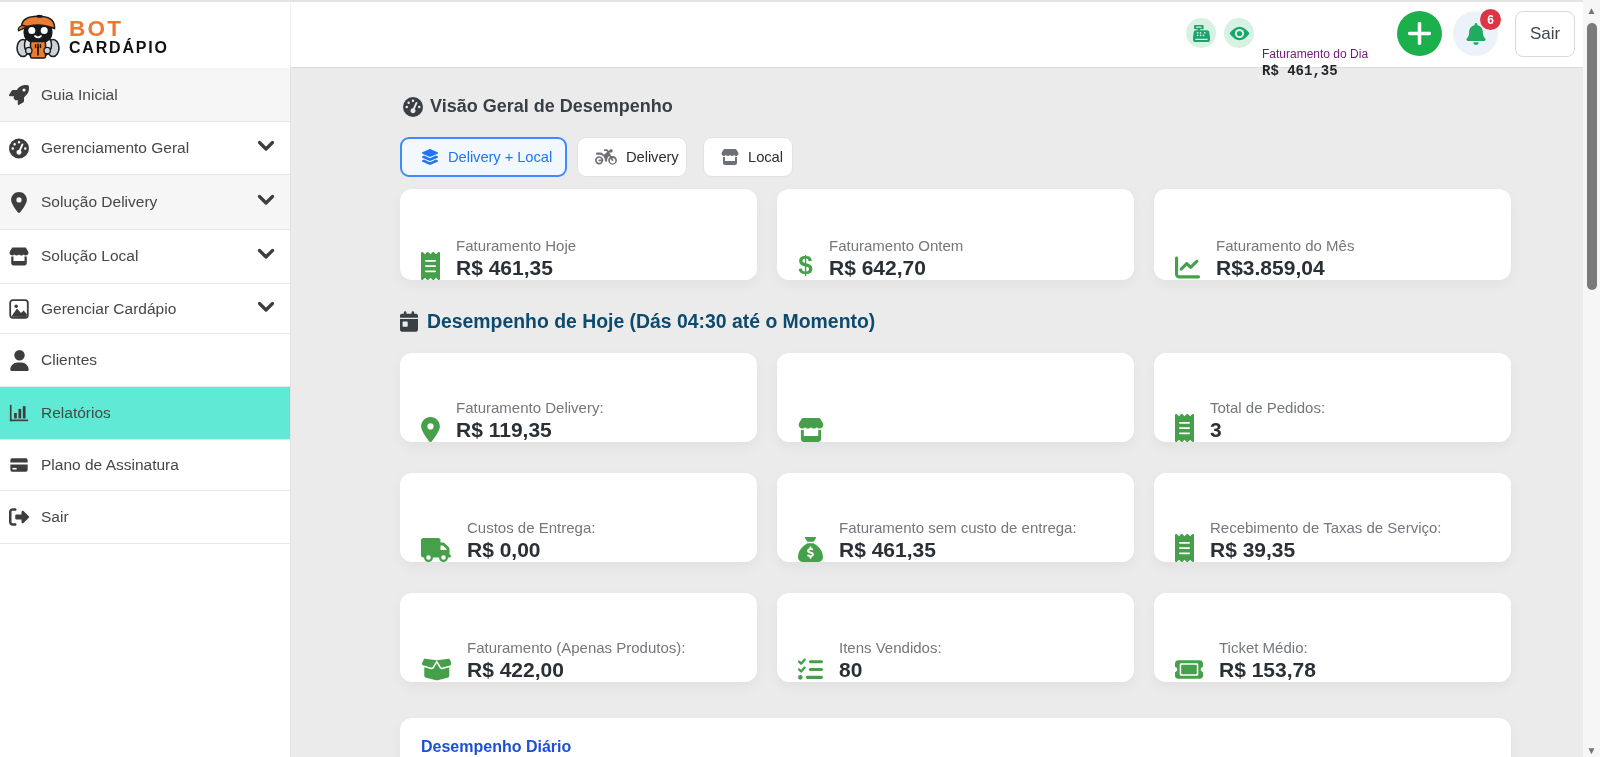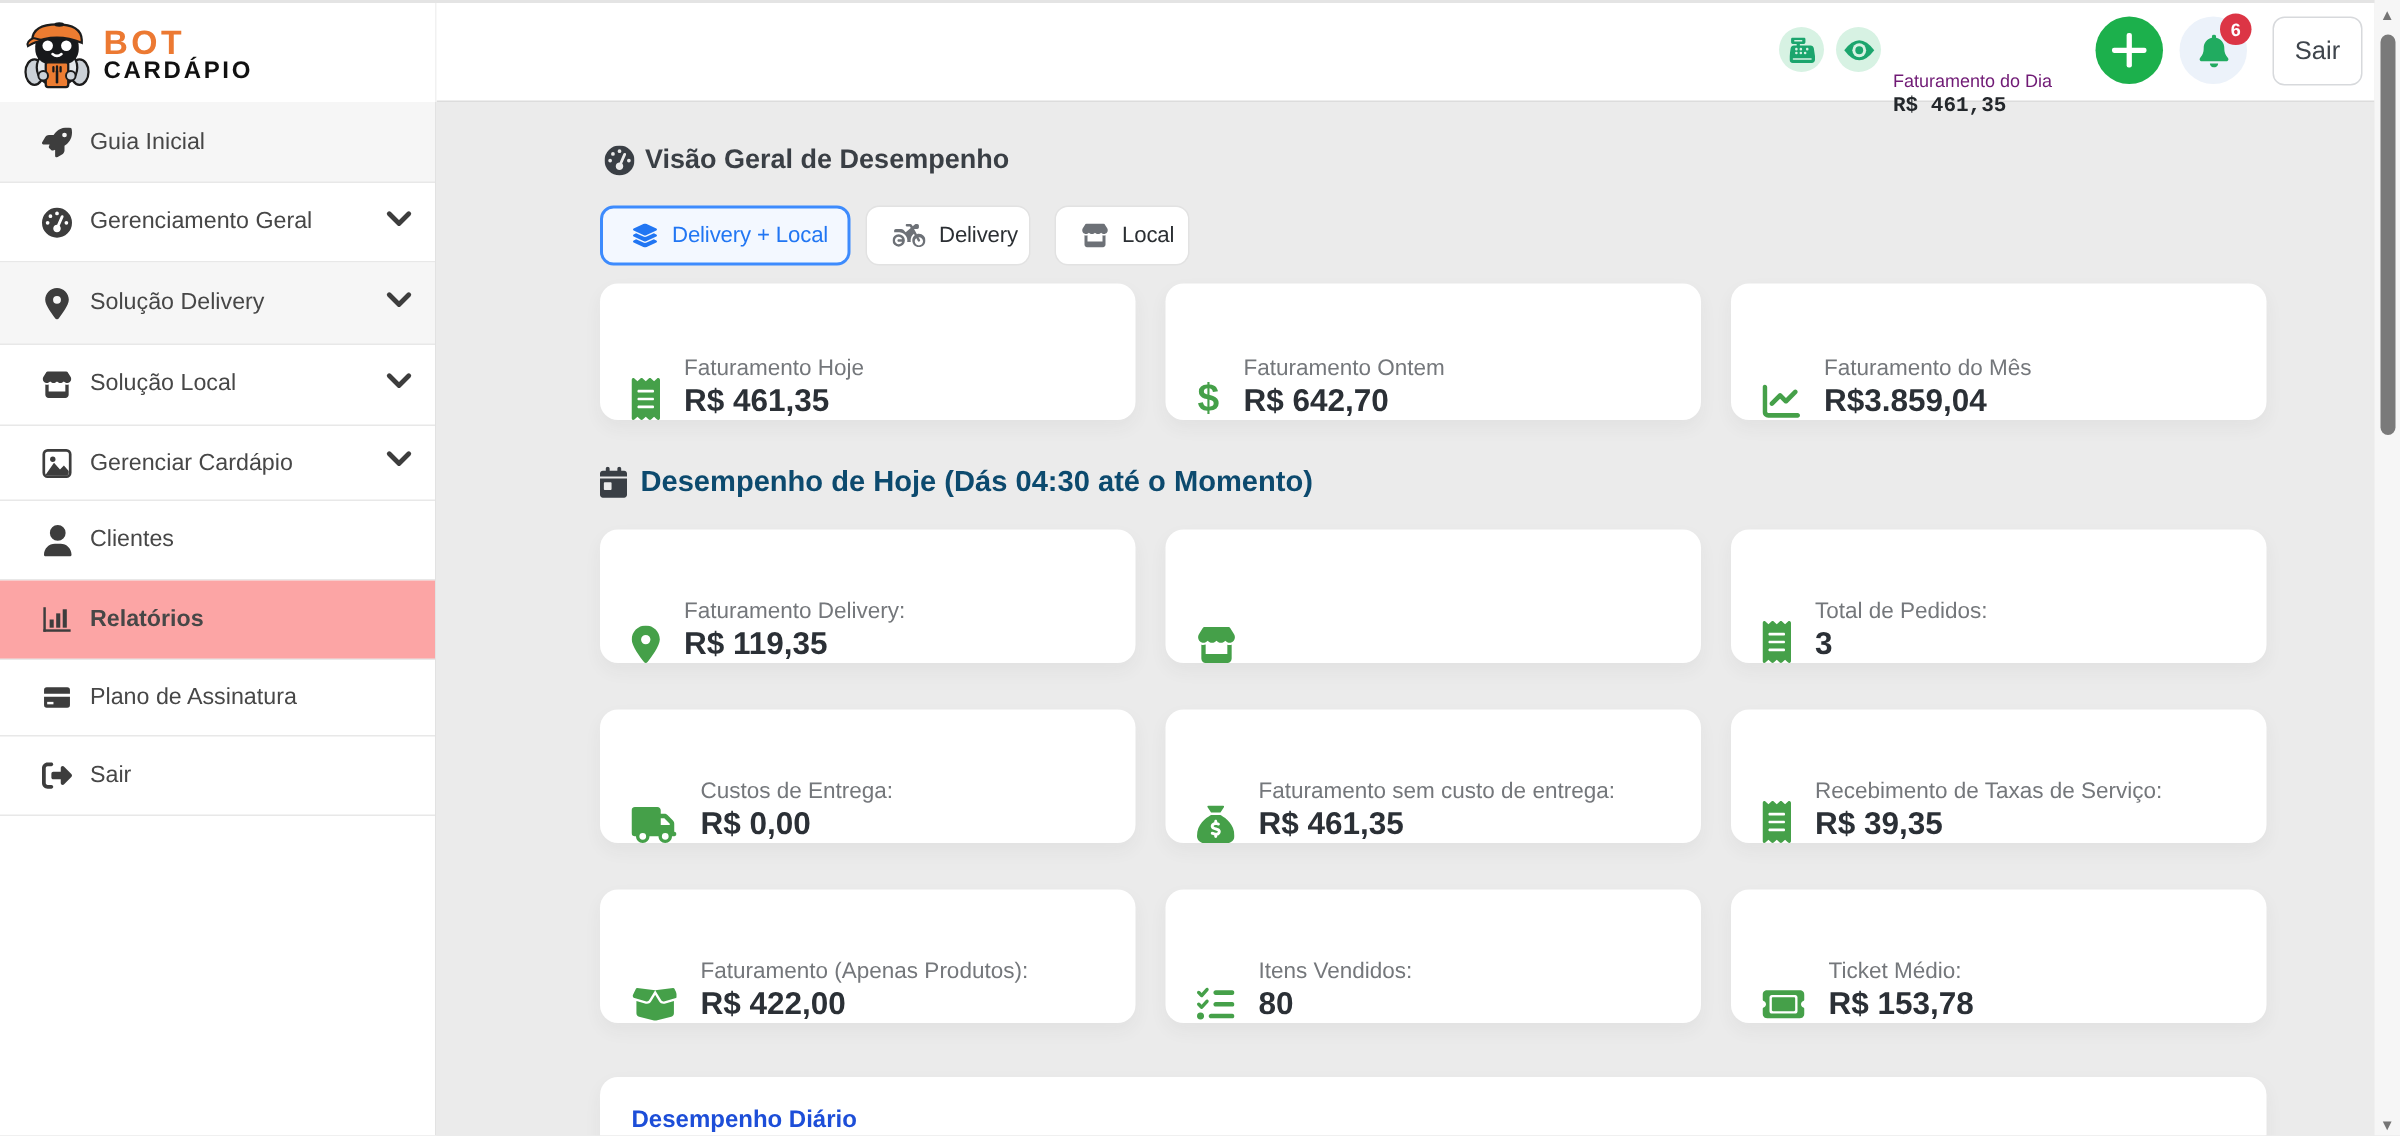--- a/index.html
+++ b/index.html
@@ -18,26 +18,26 @@
 .fatdia { position:absolute; left:1262px; top:19px; }
 .fatdia .l1 { font-size:12px; color:#701a75; line-height:13px;margin-top:29px; }
 .fatdia .l2 { font-family:"Liberation Mono",monospace; font-size:14px; font-weight:bold; color:#23272b; line-height:16px; margin-top:2px; }
 .plusbtn { position:absolute; left:1397px; top:11px; width:45px; height:45px; border-radius:50%; background:#1cb04c; display:flex; align-items:center; justify-content:center; }
 .bellwrap { position:absolute; left:1453px; top:11px; width:45px; height:45px; border-radius:50%; background:#ecf2fa; display:flex; align-items:center; justify-content:center; }
 .badge6 { position:absolute; left:1480px; top:9px; width:21px; height:21px; border-radius:50%; background:#dc3545; color:#fff; font-size:12px; font-weight:bold; display:flex; align-items:center; justify-content:center; z-index:3; }
 .sairbtn { position:absolute; left:1515px; top:11px; width:60px; height:46px; background:#fff; border:1px solid #d7d9dc; border-radius:8px; color:#3f454c; font-size:17px; display:flex; align-items:center; justify-content:center; }
 
 
 .sidebar { position:absolute; left:0; top:68px; width:291px; bottom:0; background:#fff; border-right:1px solid #e2e2e2; z-index:4; }
-.sitem { position:relative; display:flex; align-items:center; border-bottom:1px solid #e8e8e8; padding-left:28px; }
+.sitem { position:relative; display:flex; align-items:center; border-bottom:1px solid #e8e8e8; padding-left:9px; }
 .sitem .ic { width:20px; height:22px; display:flex; align-items:center; justify-content:center; }
 .sitem .lbl { margin-left:12px; font-size:15.5px; color:#474747; }
 .sitem .chev { position:absolute; right:14px; }
 .sitem.alt { background:#f6f6f6; }
-.sitem.active { background:#fca5a5;font-weight:bold; }
+.sitem.active { background:#5eead4; }
 
 
 .content { position:absolute; left:292px; top:68px; width:1291px; height:689px; background:#ebebeb; overflow:hidden; }
 .main { position:absolute; left:108px; top:0; width:1111px; }
 .h1 { position:absolute; display:flex; align-items:flex-end; font-size:18px; font-weight:bold; color:#3a3f45; }
 .h1 svg { margin-left:3px; margin-right:7px; }
 .tabs { position:absolute; top:69px; left:0; display:flex; }
 .tab { height:40px; display:flex; align-items:center; border-radius:9px; background:#fff; border:1px solid #e2e2e2; font-size:14.8px; color:#2b2f33; letter-spacing:-0.1px; }
 .tab.t2 { width:110px; padding-left:17px; margin-left:10px; }
 .tab.t3 { width:90px; padding-left:17px; margin-left:16px; }

